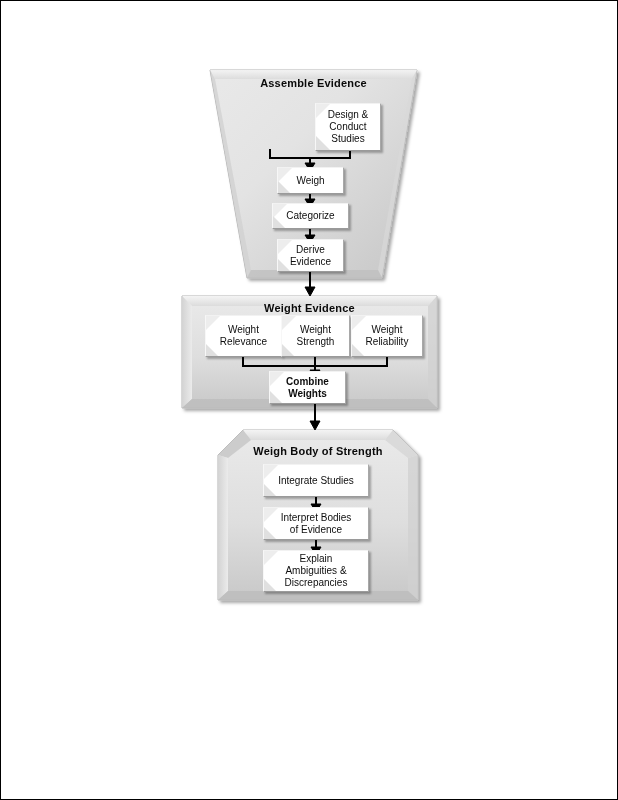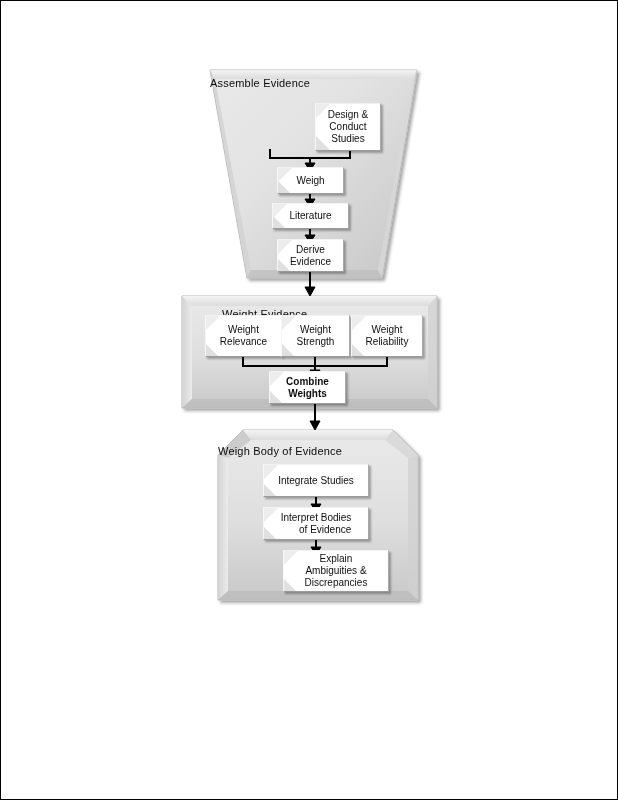--- a/index.html
+++ b/index.html
@@ -29,23 +29,23 @@
     width: 618px; height: 800px;
   }
 
   
   .stage {
     position: absolute;
   }
   .stage-title {
     position: absolute;
     width: 100%;
-    text-align: left;
+    text-align: center;
     font-size: 11px;
-    font-weight: normal;
+    font-weight: bold;
     color: #0a0a0a;
     letter-spacing: 0.2px;
     white-space: nowrap;
   }
 
   
   .node {
     position: absolute;
     background: #ffffff;
     box-sizing: border-box;
@@ -216,35 +216,35 @@
     <span class="label">Weigh</span>
   </div>
 
   <div class="node" style="left:272px; top:203px; width:77px; height:26px;">
     <span class="bevel">
         <svg width="77" height="26" style="position: absolute; left: 0px; top: 0px;">
           <polygon points="0,0 14,0 0,14" fill="#ededed" opacity="1"></polygon>
           <polygon points="0,26 14,26 0,12" fill="#e0e0e0" opacity="1"></polygon>
         </svg>
       </span>
-    <span class="label">Literature</span>
+    <span class="label">Categorize</span>
   </div>
 
   <div class="node" style="left:277px; top:239px; width:67px; height:33px;text-align:center;">
     <span class="bevel">
         <svg width="67" height="33" style="position: absolute; left: 0px; top: 0px;">
           <polygon points="0,0 14,0 0,14" fill="#ededed" opacity="1"></polygon>
           <polygon points="0,33 14,33 0,19" fill="#e0e0e0" opacity="1"></polygon>
         </svg>
       </span>
     <span class="label">Derive<br>Evidence</span>
   </div>
 
   <div class="stage" style="left:182px; top:296px; width:255px; height:112px;">
-    <div class="stage-title" style="top:12px;padding-left:40px;">Weight Evidence</div>
+    <div class="stage-title" style="top:6px;">Weight Evidence</div>
   </div>
 
   <div class="node" style="left:205px; top:315px; width:77px; height:42px;">
     <span class="bevel">
         <svg width="77" height="42" style="position: absolute; left: 0px; top: 0px;">
           <polygon points="0,0 14,0 0,14" fill="#ededed" opacity="1"></polygon>
           <polygon points="0,42 14,42 0,28" fill="#e0e0e0" opacity="1"></polygon>
         </svg>
       </span>
     <span class="label">Weight<br>Relevance</span>
@@ -274,44 +274,44 @@
     <span class="bevel">
         <svg width="77" height="33" style="position: absolute; left: 0px; top: 0px;">
           <polygon points="0,0 14,0 0,14" fill="#ededed" opacity="1"></polygon>
           <polygon points="0,33 14,33 0,19" fill="#e0e0e0" opacity="1"></polygon>
         </svg>
       </span>
     <span class="label">Combine<br>Weights</span>
   </div>
 
   <div class="stage" style="left:218px; top:430px; width:200px; height:170px;">
-    <div class="stage-title" style="top:15px;">Weigh Body of Evidence</div>
+    <div class="stage-title" style="top:15px;">Weigh Body of Strength</div>
   </div>
 
   <div class="node" style="left:263px; top:464px; width:106px; height:33px;">
     <span class="bevel">
         <svg width="106" height="33" style="position: absolute; left: 0px; top: 0px;">
           <polygon points="0,0 14,0 0,14" fill="#ededed" opacity="1"></polygon>
           <polygon points="0,33 14,33 0,19" fill="#e0e0e0" opacity="1"></polygon>
         </svg>
       </span>
     <span class="label">Integrate Studies</span>
   </div>
 
-  <div class="node" style="left:263px; top:507px; width:106px; height:33px;text-align:right;">
+  <div class="node" style="left:263px; top:507px; width:106px; height:33px;">
     <span class="bevel">
         <svg width="106" height="33" style="position: absolute; left: 0px; top: 0px;">
           <polygon points="0,0 14,0 0,14" fill="#ededed" opacity="1"></polygon>
           <polygon points="0,33 14,33 0,19" fill="#e0e0e0" opacity="1"></polygon>
         </svg>
       </span>
     <span class="label">Interpret Bodies<br>of Evidence</span>
   </div>
 
-  <div class="node" style="left:263px; top:550px; width:106px; height:42px;margin-left:20px;">
+  <div class="node" style="left:263px; top:550px; width:106px; height:42px;">
     <span class="bevel">
         <svg width="106" height="42" style="position: absolute; left: 0px; top: 0px;">
           <polygon points="0,0 14,0 0,14" fill="#ededed" opacity="1"></polygon>
           <polygon points="0,42 14,42 0,28" fill="#e0e0e0" opacity="1"></polygon>
         </svg>
       </span>
     <span class="label">Explain<br>Ambiguities &amp;<br>Discrepancies</span>
   </div>
 
 </div>

